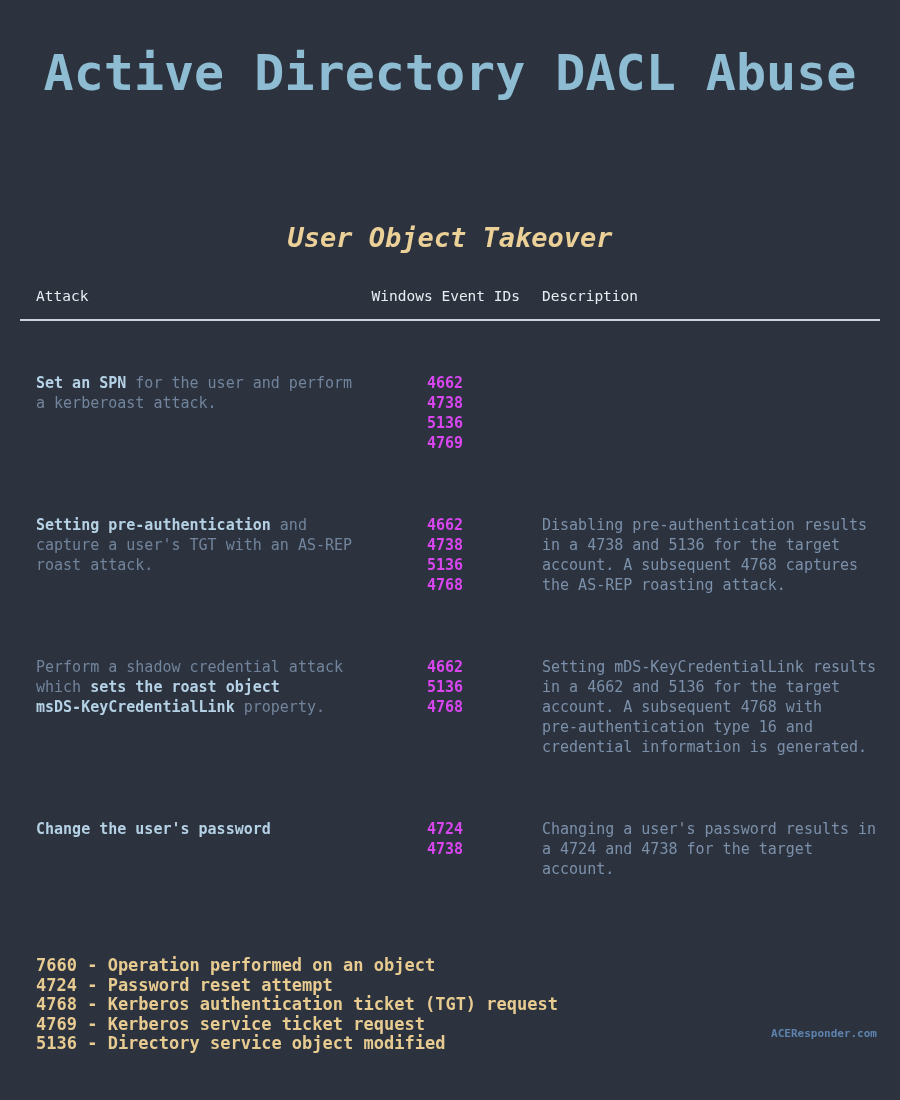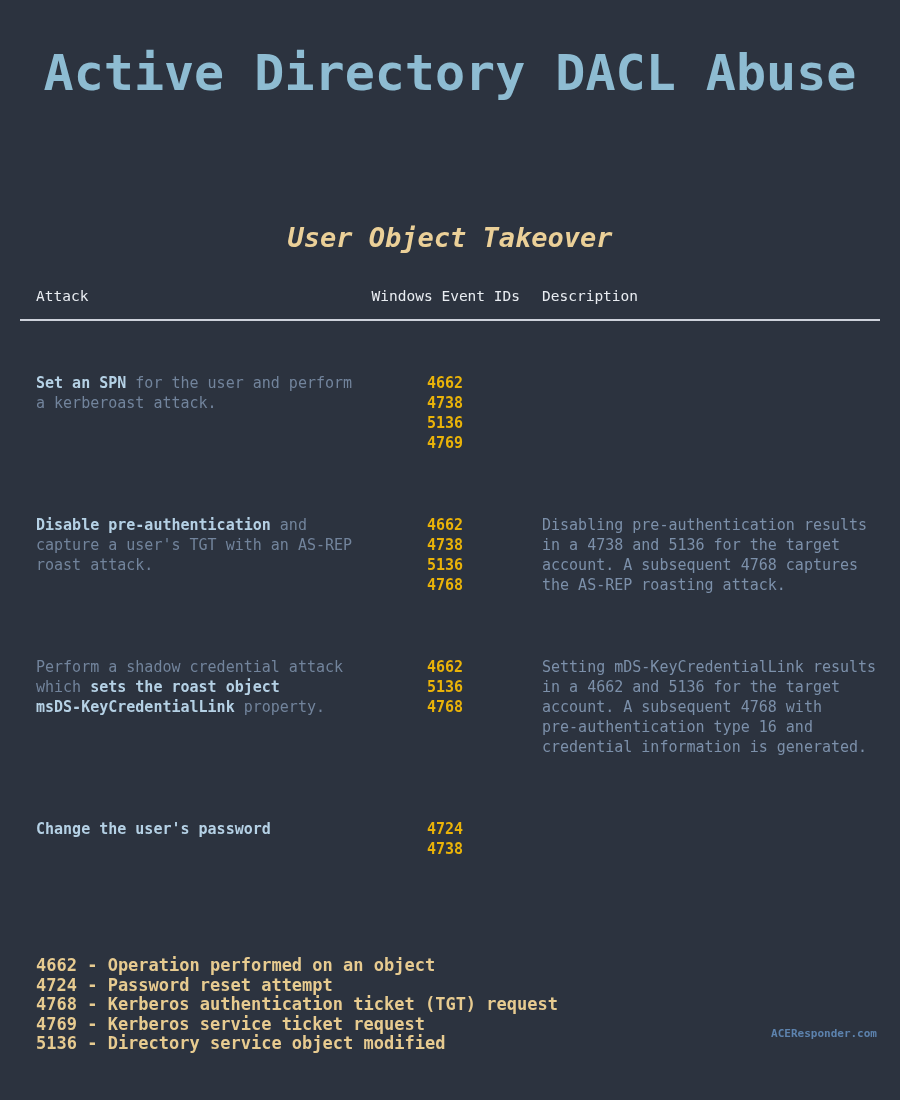--- a/index.html
+++ b/index.html
@@ -68,21 +68,21 @@
     line-height: 20px;
     margin-bottom: 62px;
   }
   .row:last-child { margin-bottom: 0; }
   .cell { white-space: pre-line; }
   .attack { color: #72849c; }
   .attack .b { font-weight: bold; color: #b5d1e5; }
   .ids {
     text-align: center;
     font-weight: bold;
-    color: #eab308;
+    color: #d946ef;
   }
   .desc { padding-left: 22px; color: #7c90aa; }
   .legend {
     position: absolute;
     top: 956px; left: 36px;
     font-size: 17px;
     line-height: 19.5px;
     font-weight: bold;
     color: #e7cb90;
   }
@@ -112,21 +112,21 @@
   <div class="rows" id="rows">
       <div class="row">
         <div class="cell attack"><span class="b">Set an SPN</span><span> for the user and perform
 a kerberoast attack.</span></div>
         <div class="cell ids">4662
 4738
 5136
 4769</div>
       </div>
       <div class="row">
-        <div class="cell attack"><span class="b">Disable pre-authentication</span><span> and
+        <div class="cell attack"><span class="b">Setting pre-authentication</span><span> and
 capture a user's TGT with an AS-REP
 roast attack.</span></div>
         <div class="cell ids">4662
 4738
 5136
 4768</div>
         <div class="cell desc">Disabling pre-authentication results
 in a 4738 and 5136 for the target
 account. A subsequent 4768 captures
 the AS-REP roasting attack.</div>
@@ -141,25 +141,28 @@
         <div class="cell desc">Setting mDS-KeyCredentialLink results
 in a 4662 and 5136 for the target
 account. A subsequent 4768 with
 pre-authentication type 16 and
 credential information is generated.</div>
       </div>
       <div class="row">
         <div class="cell attack"><span class="b">Change the user's password</span></div>
         <div class="cell ids">4724
 4738</div>
+        <div class="cell desc">Changing a user's password results in
+a 4724 and 4738 for the target
+account.</div>
       </div>
     </div>
 
   <div class="legend" id="legend">
-      <div>4662 - Operation performed on an object</div>
+      <div>7660 - Operation performed on an object</div>
       <div>4724 - Password reset attempt</div>
       <div>4768 - Kerberos authentication ticket (TGT) request</div>
       <div>4769 - Kerberos service ticket request</div>
       <div>5136 - Directory service object modified</div>
     </div>
 
   <div class="footer">ACEResponder.com</div>
 </div>
 
 </body></html>

